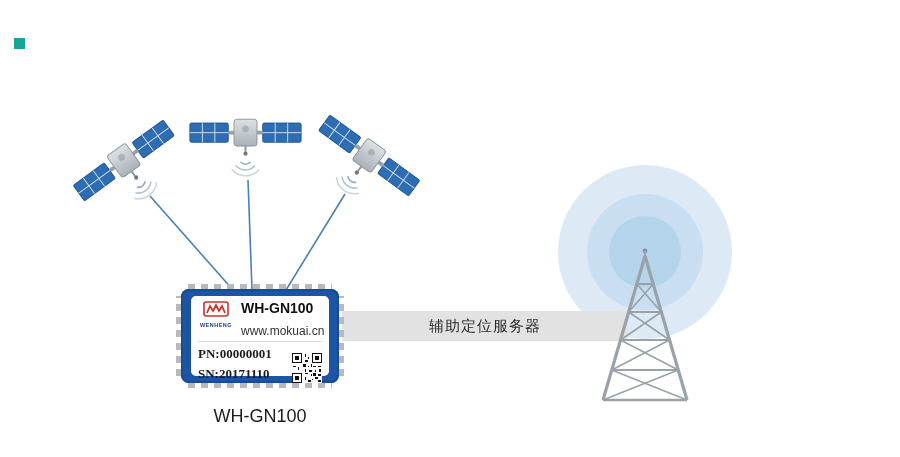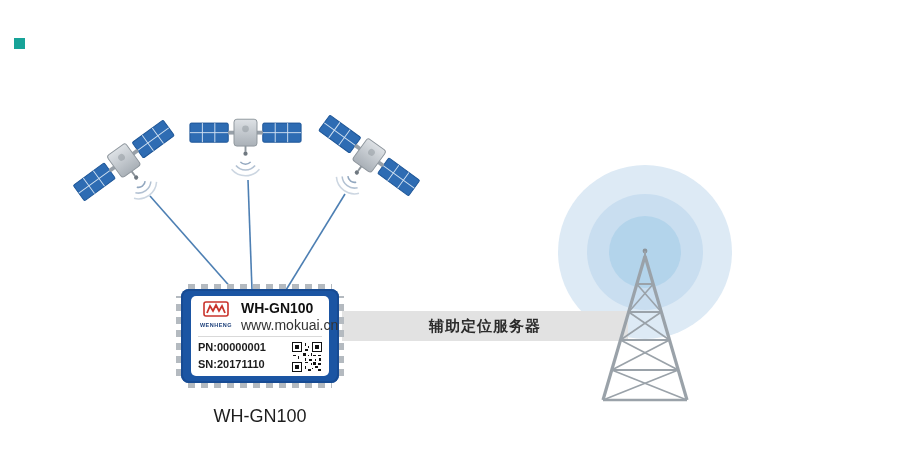--- a/index.html
+++ b/index.html
@@ -26,21 +26,21 @@
   .wave{border-radius:50%;z-index:1;}
   .wave-outer{left:558px;top:165px;width:174px;height:174px;background:#ddeaf5;}
   .wave-mid{left:587px;top:194px;width:116px;height:116px;background:#c9def0;}
   .wave-inner{left:609px;top:216px;width:72px;height:72px;background:#b3d4eb;}
 
   
   .link-bar{
     left:342px;top:311px;width:286px;height:30px;background:#e2e2e2;z-index:2;
     display:flex;align-items:center;justify-content:center;
   }
-  .link-label{font-size:15px;font-weight:bold;color:#2b2b2b;letter-spacing:1px;}
+  .link-label{font-size:15px;font-weight:normal;color:#2b2b2b;letter-spacing:1px;}
 
   
   .tower{left:585px;top:248px;width:120px;height:156px;z-index:3;}
   .tower svg{display:block;width:120px;height:156px;}
 
   
   .module{left:176px;top:284px;width:168px;height:104px;z-index:6;}
   .pins{position:absolute;}
   .pins-top{left:12px;right:12px;top:0;height:6px;
     background:repeating-linear-gradient(90deg,#b4bac0 0 7px,transparent 7px 13px);}
@@ -52,24 +52,24 @@
     background:repeating-linear-gradient(0deg,#b4bac0 0 7px,transparent 7px 13px);}
   .board{position:absolute;inset:5px;background:#1b55a3;border-radius:8px;
     box-shadow:inset 0 0 0 2px #174b93;}
   .label{position:absolute;left:10px;top:7px;right:10px;bottom:7px;background:#fff;
     border-radius:5px;padding:5px 7px;box-sizing:border-box;display:flex;flex-direction:column;}
   .label-top{display:flex;gap:7px;align-items:flex-start;}
   .logo{width:36px;text-align:center;flex:none;}
   .logo-text{font-size:5.5px;color:#1b3f7a;font-weight:bold;letter-spacing:.5px;margin-top:1px;}
   .title-block{flex:1;min-width:0;}
   .module-title{font-size:14px;font-weight:bold;color:#101010;line-height:1.1;}
-  .module-url{font-size:14px;color:#333;margin-top:1px;}
+  .module-url{font-size:12px;color:#333;margin-top:8px;}
   .label-divider{border-top:1px solid #d9d9d9;margin:3px 0 2px;}
   .label-bottom{display:flex;justify-content:space-between;align-items:flex-end;flex:1;}
-  .pn-sn{font-size:11px;color:#1c1c1c;line-height:1.5;font-weight:bold;}
+  .pn-sn{font-size:13px;color:#1c1c1c;line-height:1.5;font-weight:bold;font-family:Liberation Serif, serif;}
   .qr{width:30px;height:30px;flex:none;}
   .qr svg{display:block;width:30px;height:30px;}
 
   
   .caption{font-size:18px;color:#1d1d1d;text-align:center;z-index:7;}
   .caption-module{left:176px;top:406px;width:168px;}
   .caption-tower{left:585px;top:406px;width:120px;}
 </style>
 </head>
 <body>

